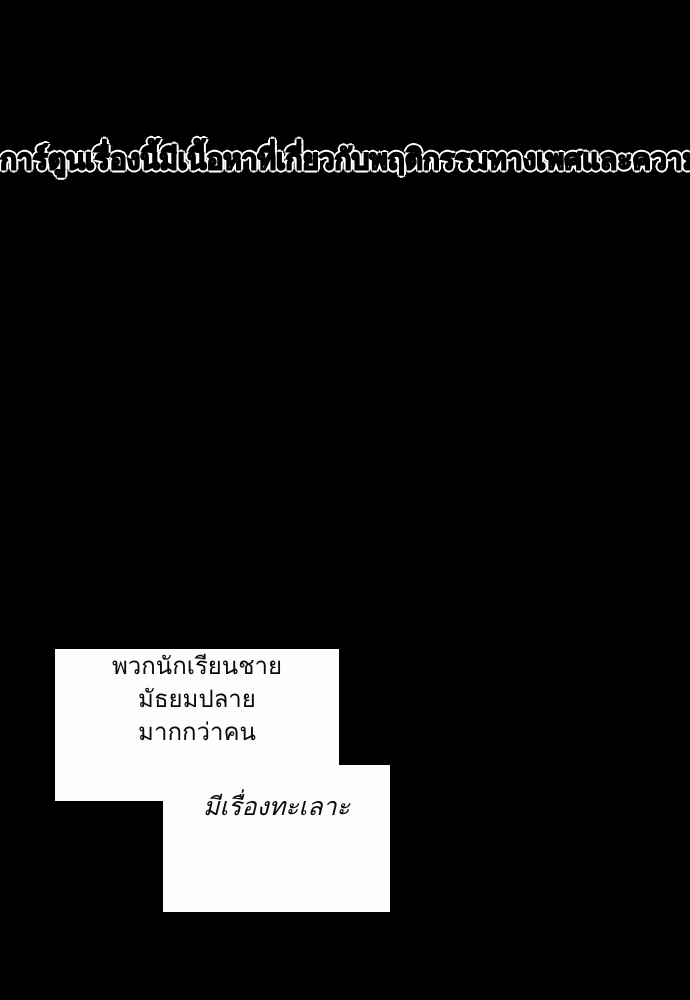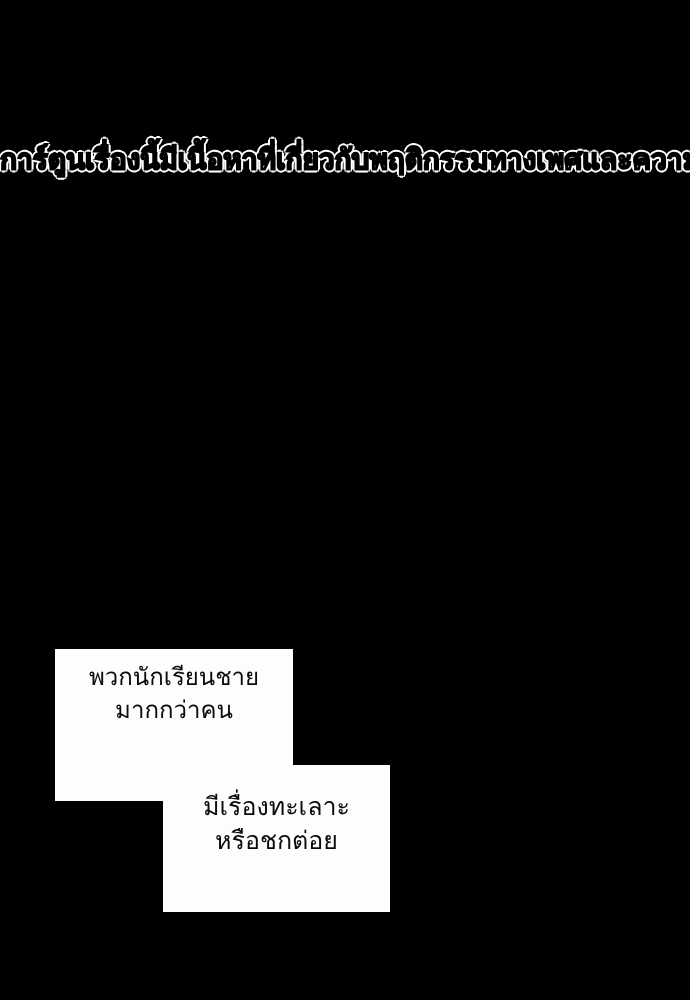--- a/index.html
+++ b/index.html
@@ -42,51 +42,52 @@
   .bubble {
     position: absolute;
     background: #fdfdfd;
     color: #0a0a0a;
     text-align: center;
     box-sizing: border-box;
   }
   .bubble-1 {
     left: 55px;
     top: 649px;
-    width: 238px;
+    width: 284px;
     height: 152px;
-    padding-top: 11px;
+    padding-top: 0;
     font-size: 24px;
     line-height: 33px;
   }
   .bubble-2 {
     left: 163px;
     top: 765px;
     width: 227px;
     height: 147px;
     padding-top: 24px;
     font-size: 25px;
     line-height: 34px;
+    font-style: italic;
   }
   .bubble-line {
     white-space: nowrap;
   }
 </style>
 </head>
 <body>
 
 <div class="page">
 
   <div class="warning">
     <div class="warning-line">การ์ตูนเรื่องนี้มีเนื้อหาที่เกี่ยวกับพฤติกรรมทางเพศและความรุนแรง</div>
   </div>
 
   <div class="bubble bubble-1">
     <div class="bubble-line">พวกนักเรียนชาย</div>
+    <div class="bubble-line">มัธยมปลาย</div>
     <div class="bubble-line">มากกว่าคน</div>
   </div>
 
   <div class="bubble bubble-2">
     <div class="bubble-line">มีเรื่องทะเลาะ</div>
-    <div class="bubble-line">หรือชกต่อย</div>
   </div>
 
 </div>
 
 </body></html>

